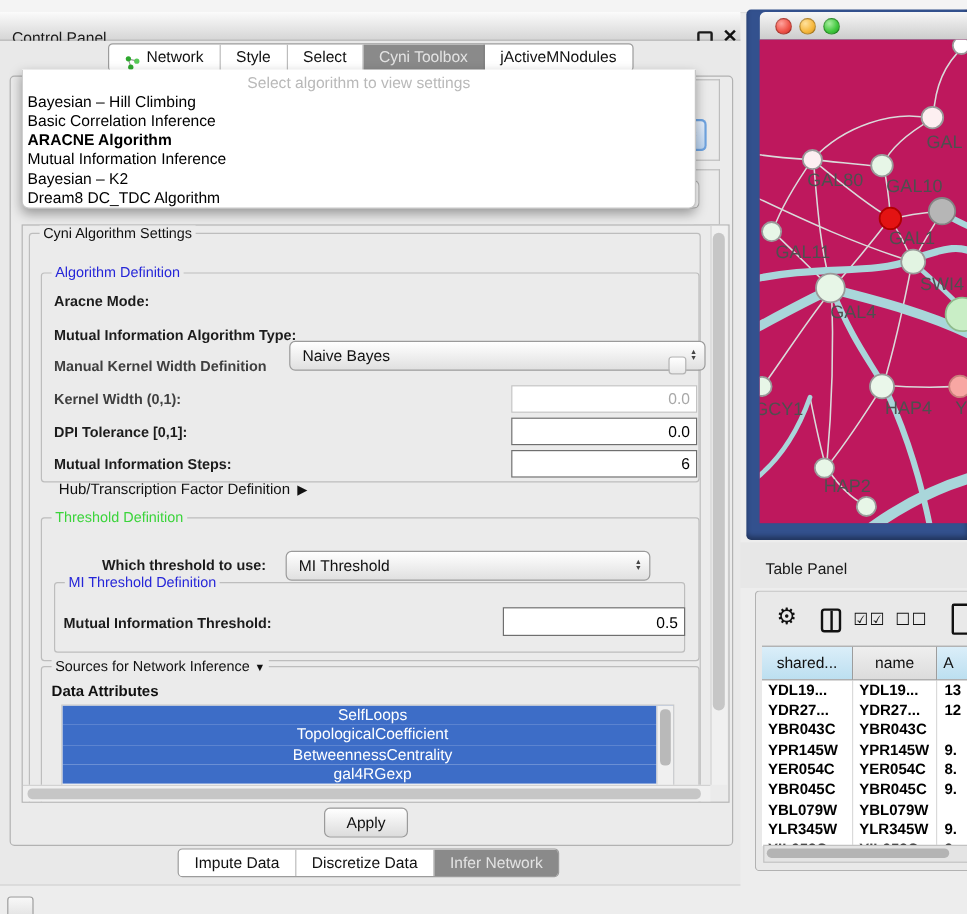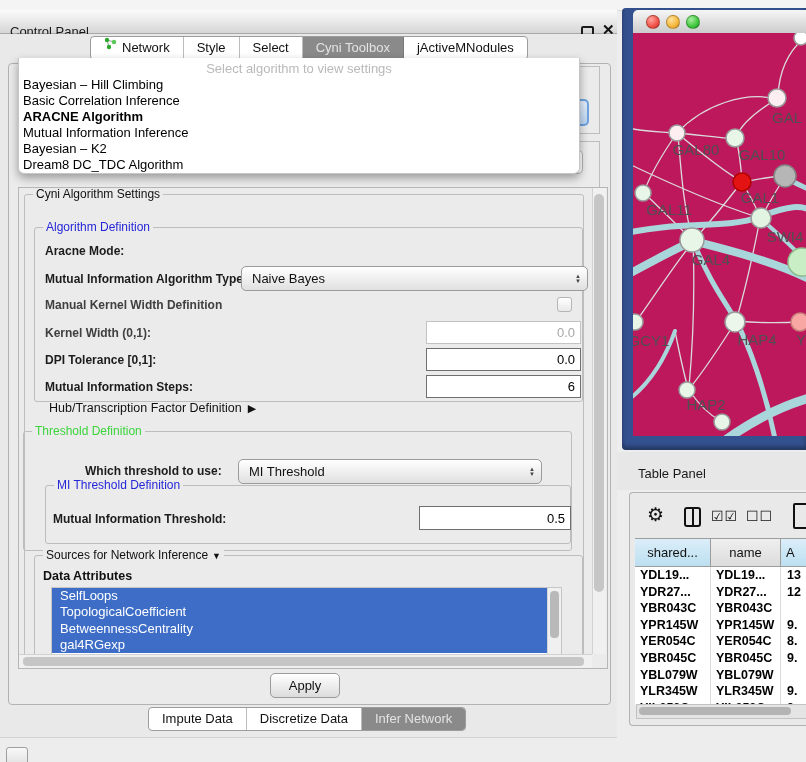--- a/index.html
+++ b/index.html
@@ -12,21 +12,21 @@
 
   
   #cp-titlebar{left:0;top:10px;width:617px;height:23px;background:linear-gradient(#fbfbfb,#d6d6d6);border-bottom:1px solid #a8a8a8;}
   #cp-title{left:10px;top:14px;font-size:13px;color:#1a1a1a;}
   #cp-float{left:581px;top:16px;width:9px;height:9px;border:2px solid #1a1a1a;border-radius:2px;}
   #cp-close{left:602px;top:11px;font-size:15px;font-weight:bold;color:#111;}
   #cp-body{left:0;top:34px;width:617px;height:703px;background:#e9e9e9;border-bottom:1px solid #d2d2d2;}
   #content-frame{left:8px;top:63px;width:601px;height:640px;border:1px solid #b2b2b2;border-radius:4px;background:#ebebeb;}
 
   .tabbar{display:flex;border:1px solid #9c9c9c;border-radius:4px;overflow:hidden;background:#fff;height:22px;}
-  .tab{font-size:13px;line-height:22px;padding:0 13px;color:#111;border-right:1px solid #bcbcbc;display:flex;align-items:flex-start;gap:5px;white-space:nowrap;}
+  .tab{font-size:13px;line-height:22px;padding:0 13px;color:#111;border-right:1px solid #bcbcbc;display:flex;align-items:flex-end;gap:5px;white-space:nowrap;}
   .tab:last-child{border-right:none;}
   .tab.sel{background:#8a8a8a;color:#e3e3e3;border-right-color:#7b7b7b;}
   #tabbar-top{left:90px;top:36px;}
   #tabbar-bottom{left:148px;top:707px;}
 
   
   .frag{border:1px solid #bdbdbd;border-left:none;background:transparent;}
   #frag1{left:578px;top:66px;width:21px;height:66px;}
   #frag2{left:578px;top:141px;width:21px;height:45px;}
   #frag-combo{left:558px;top:150px;width:24px;height:22px;background:#fff;border:1px solid #b4b4b4;border-left:none;border-radius:0 5px 5px 0;}
@@ -49,21 +49,21 @@
   .combo{position:absolute;background:linear-gradient(#ffffff,#e0e0e0);border:1px solid #9b9b9b;border-radius:5px;font-size:13px;color:#111;display:flex;align-items:center;padding-left:10px;}
   .combo .arrows{position:absolute;right:6px;top:50%;transform:translateY(-50%);display:flex;flex-direction:column;font-size:6px;line-height:5px;color:#444;}
   .inp{position:absolute;background:#fff;border:1px solid #6f6f6f;font-size:13px;color:#000;display:flex;align-items:center;justify-content:flex-end;padding-right:5px;}
   .inp.dis{border-color:#c3c3c3;color:#a8a8a8;}
   .cb{position:absolute;width:13px;height:13px;border:1px solid #b5b5b5;border-radius:3px;background:linear-gradient(#fff,#e9e9e9);}
   #expander{position:absolute;left:30px;top:213px;font-size:12.5px;color:#111;}
   #expander .tri{font-size:11px;margin-left:6px;}
   #src-title-tri{font-size:9px;margin-left:4px;}
   #attr-label{position:absolute;left:24px;top:381px;font-size:12.5px;font-weight:bold;color:#111;}
   #attr-list{position:absolute;left:32px;top:399px;width:509px;height:66px;background:#fff;border:1px solid #c6c6c6;overflow:hidden;}
-  .src-item{height:16.3px;line-height:16.3px;background:#3d6dc7;color:#fff;font-size:13px;padding-left:8px;white-space:nowrap;}
+  .src-item{height:16.3px;line-height:16.3px;background:#3d6dc7;color:#fff;font-size:13px;padding-left:8px;white-space:nowrap;text-align:center;}
   .list-track{position:absolute;right:0;top:0;width:13px;height:100%;background:#f0f0f0;border-left:1px solid #d5d5d5;}
   .list-thumb{position:absolute;right:2px;top:3px;width:9px;height:47px;background:#b9b9b9;border-radius:4px;}
   #vtrack{position:absolute;left:573px;top:0;width:13px;height:466px;background:#f0f0f0;border-left:1px solid #d2d2d2;}
   #vthumb{position:absolute;left:1px;top:6px;width:10px;height:398px;background:#c6c6c6;border-radius:5px;}
   #htrack{position:absolute;left:0;top:466px;width:573px;height:13px;background:#f0f0f0;border-top:1px solid #d2d2d2;}
   #hthumb{position:absolute;left:4px;top:2px;width:561px;height:9px;background:#c6c6c6;border-radius:4px;}
 
   #apply{left:270px;top:673px;width:68px;height:23px;border:1px solid #9b9b9b;border-radius:5px;background:linear-gradient(#fff,#dcdcdc);font-size:13px;color:#111;display:flex;align-items:center;justify-content:center;}
 
   
@@ -168,21 +168,21 @@
 
     <div class="grp" id="grp-cyni" style="left:5px;top:6px;width:558px;height:500px;">
       <span class="grp-title">Cyni Algorithm Settings</span>
     </div>
 
     <div class="grp" style="left:15px;top:39px;width:547px;height:173px;">
       <span class="grp-title blue">Algorithm Definition</span>
     </div>
     <span class="flabel" style="left:26px;top:56px;">Aracne Mode:</span>
     <span class="flabel" style="left:26px;top:84px;">Mutual Information Algorithm Type:</span>
-    <div class="combo" style="left:222px;top:78px;width:335px;height:23px;">
+    <div class="combo" style="left:222px;top:96px;width:335px;height:23px;">
       <span>Naive Bayes</span>
       <span class="arrows">
           <span>▲</span>
           <span>▼</span>
         </span>
     </div>
     <span class="flabel dis" style="left:26px;top:110px;">Manual Kernel Width Definition</span>
     <span class="cb" style="left:538px;top:109px;"></span>
     <span class="flabel dis" style="left:26px;top:138px;">Kernel Width (0,1):</span>
     <div class="inp dis" style="left:407px;top:133px;width:148px;height:21px;">
@@ -194,21 +194,21 @@
       </div>
     <span class="flabel" style="left:26px;top:192px;">Mutual Information Steps:</span>
     <div class="inp" style="left:407px;top:187px;width:148px;height:21px;">
         <span>6</span>
       </div>
 
     <div id="expander">
       <span>Hub/Transcription Factor Definition</span><span class="tri">▶</span>
     </div>
 
-    <div class="grp" style="left:4px;top:243px;width:547px;height:118px;text-align:right;">
+    <div class="grp" style="left:15px;top:243px;width:547px;height:118px;text-align:right;">
       <span class="grp-title green">Threshold Definition</span>
     </div>
     <span class="flabel" style="left:66px;top:276px;">Which threshold to use:</span>
     <div class="combo" style="left:219px;top:271px;width:292px;height:23px;">
       <span>MI Threshold</span>
       <span class="arrows">
           <span>▲</span>
           <span>▼</span>
         </span>
     </div>

